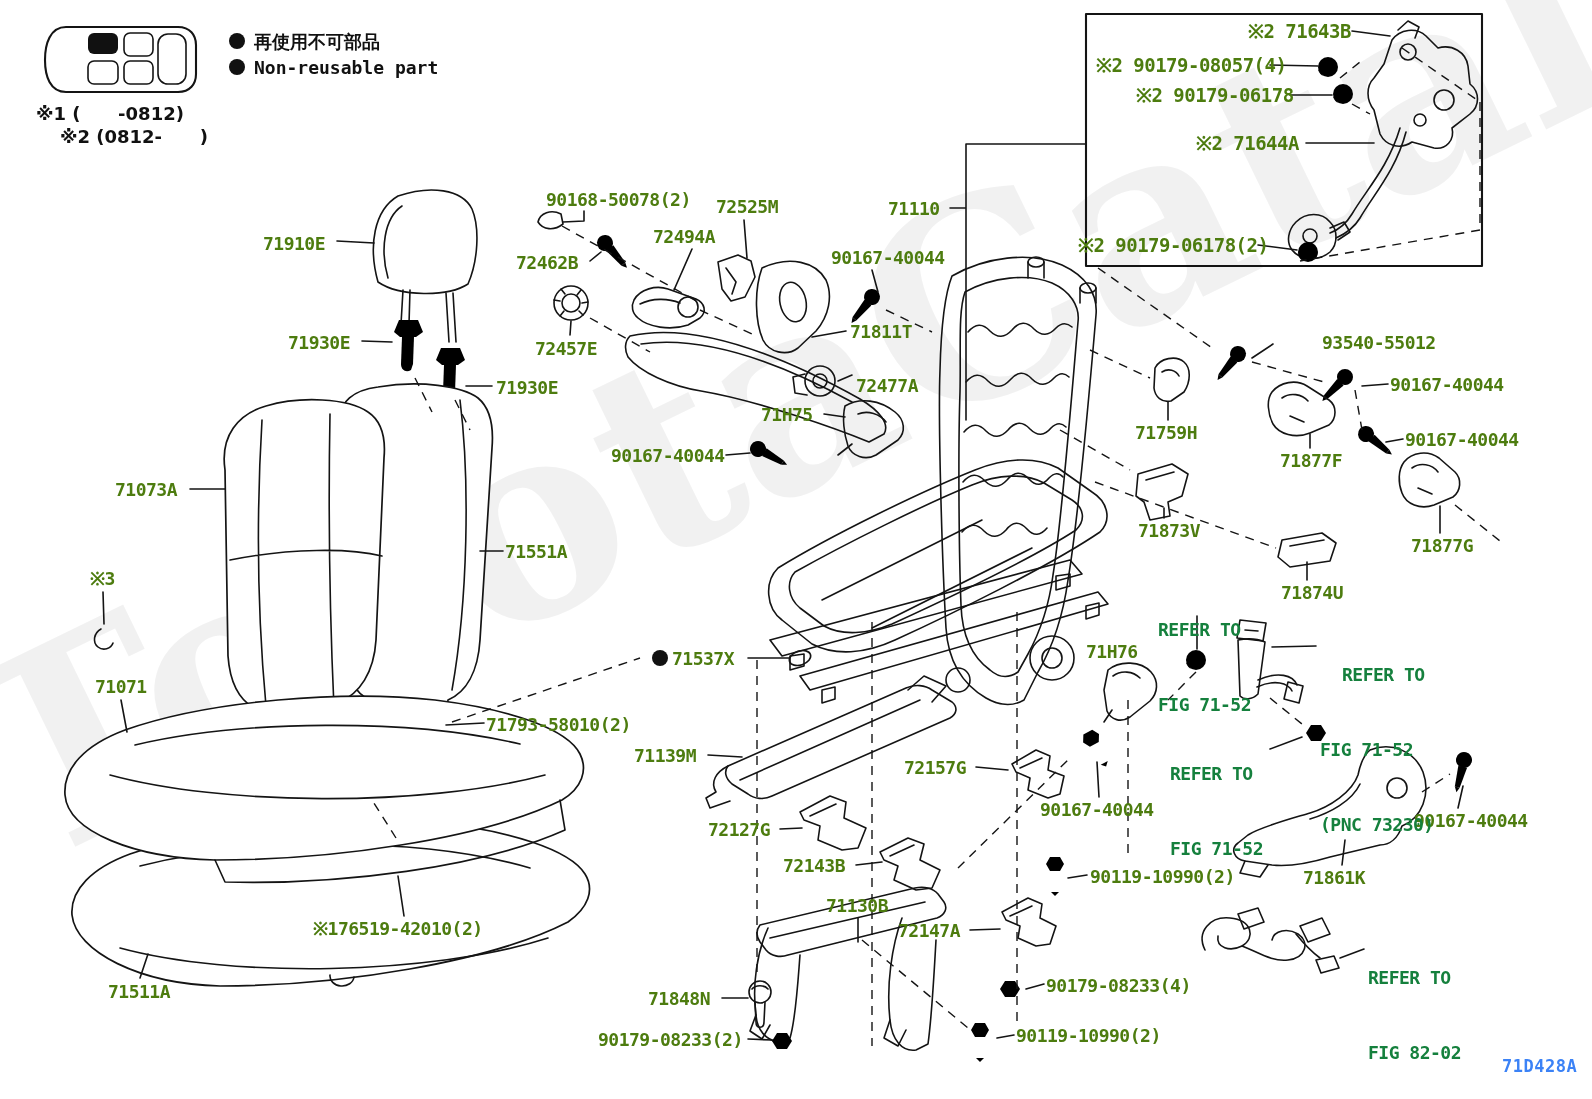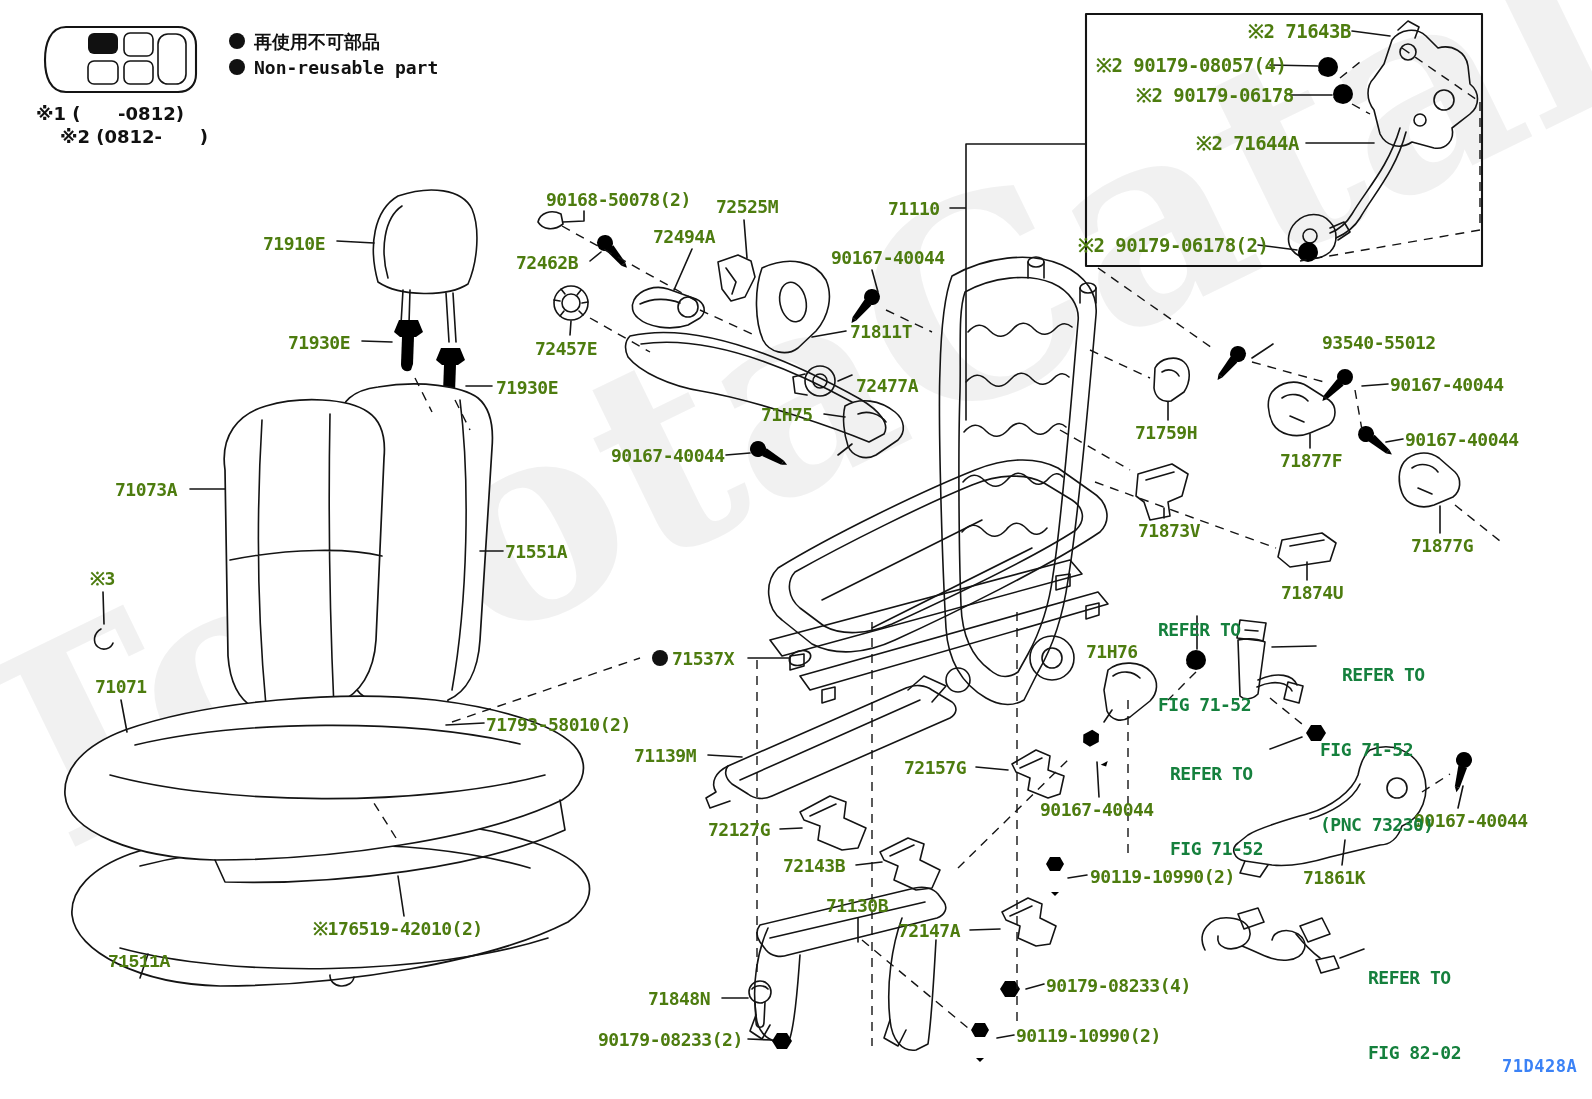--- a/index.html
+++ b/index.html
@@ -424,21 +424,21 @@
   <div class="pn" style="left:486px;top:714px;">71793-58010(2)</div>
   <div class="pn" style="left:634px;top:745px;">71139M</div>
   <div class="pn" style="left:904px;top:757px;">72157G</div>
   <div class="pn" style="left:708px;top:819px;">72127G</div>
   <div class="pn" style="left:783px;top:855px;">72143B</div>
   <div class="pn" style="left:826px;top:895px;">71130B</div>
   <div class="pn" style="left:898px;top:920px;">72147A</div>
   <div class="pn" style="left:1040px;top:799px;">90167-40044</div>
   <div class="pn" style="left:1090px;top:866px;">90119-10990(2)</div>
   <div class="pn" style="left:313px;top:918px;">※176519-42010(2)</div>
-  <div class="pn" style="left:108px;top:952px;font-family:Liberation Mono, monospace;">71511A</div>
+  <div class="pn" style="left:108px;top:981px;">71511A</div>
   <div class="pn" style="left:648px;top:988px;">71848N</div>
   <div class="pn" style="left:598px;top:1029px;">90179-08233(2)</div>
   <div class="pn" style="left:1046px;top:975px;">90179-08233(4)</div>
   <div class="pn" style="left:1016px;top:1025px;">90119-10990(2)</div>
   <div class="pn" style="left:1303px;top:867px;">71861K</div>
   <div class="pn" style="left:1414px;top:810px;">90167-40044</div>
   <div class="pn" style="left:1275px;top:332px;margin-left:47px;">93540-55012</div>
   <div class="pn" style="left:1390px;top:374px;">90167-40044</div>
   <div class="pn" style="left:1135px;top:422px;">71759H</div>
   <div class="pn" style="left:1280px;top:450px;">71877F</div>

